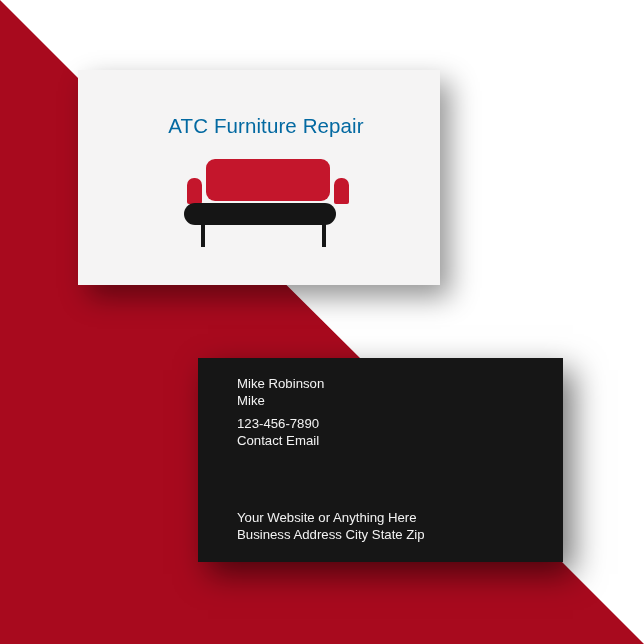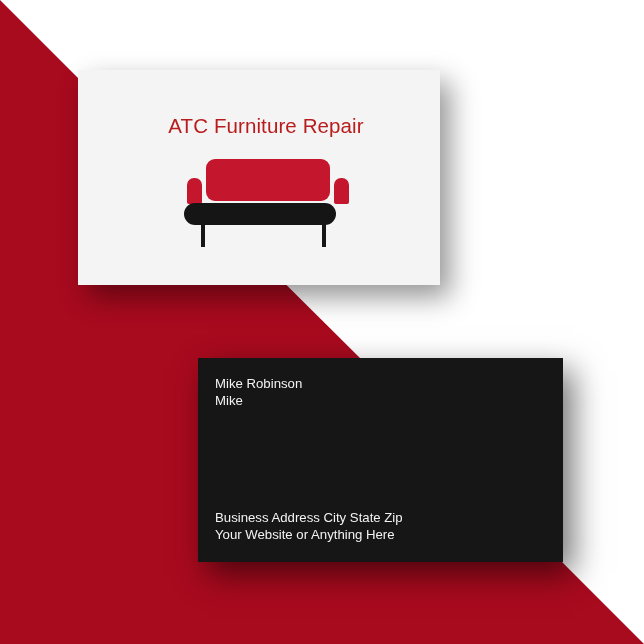--- a/index.html
+++ b/index.html
@@ -40,21 +40,21 @@
     background:#F5F4F4;
     z-index:3;
     box-shadow:10px 12px 26px rgba(0,0,0,0.42);
   }
   .front-title{
     position:absolute;
     left:0;right:0;top:44px;
     text-align:center;
     font-size:20.5px;
     letter-spacing:0.1px;
-    color:#b91c1c;
+    color:#0369a1;
     font-weight:400;
     white-space:nowrap;
     padding-left:14px;
   }
 
   
   .sofa{
     position:absolute;
     left:103px;top:89px;
     width:170px;height:75px;
@@ -112,21 +112,21 @@
     position:absolute;
     left:17px;
     color:#f2f2f2;
     font-size:13.2px;
     line-height:16.6px;
     white-space:nowrap;
   }
   .block-name{top:18px;}
   .block-contact{top:58px;}
   .block-address{top:152px;}
-  .back-line{display:block;}
+  .back-line{display:block;margin-left:22px;}
 </style>
 </head>
 <body>
 
 <div id="stage">
 
   <div class="red-shape"></div>
 
   <div class="card card-front">
 
@@ -143,21 +143,25 @@
 
   </div>
 
   <div class="card card-back">
 
     <div class="back-block block-name">
       <span class="back-line">Mike Robinson</span>
       <span class="back-line">Mike</span>
     </div>
 
+    <div class="back-block block-contact">
+      <span class="back-line">123-456-7890</span>
+      <span class="back-line">Contact Email</span>
+    </div>
 
     <div class="back-block block-address">
+      <span class="back-line">Your Website or Anything Here</span>
       <span class="back-line">Business Address City State Zip</span>
-      <span class="back-line">Your Website or Anything Here</span>
     </div>
 
   </div>
 
 </div>
 
 </body></html>

